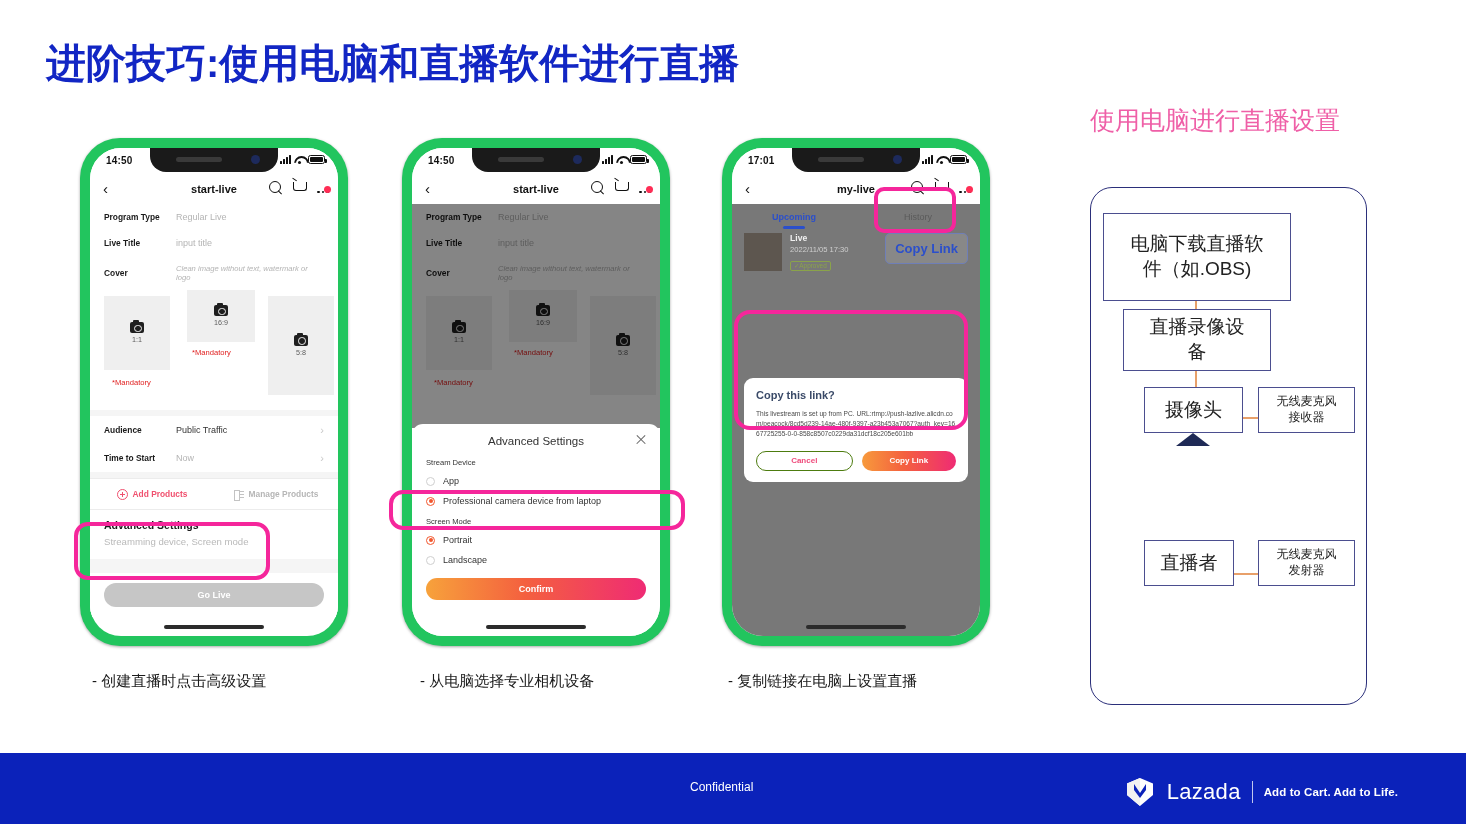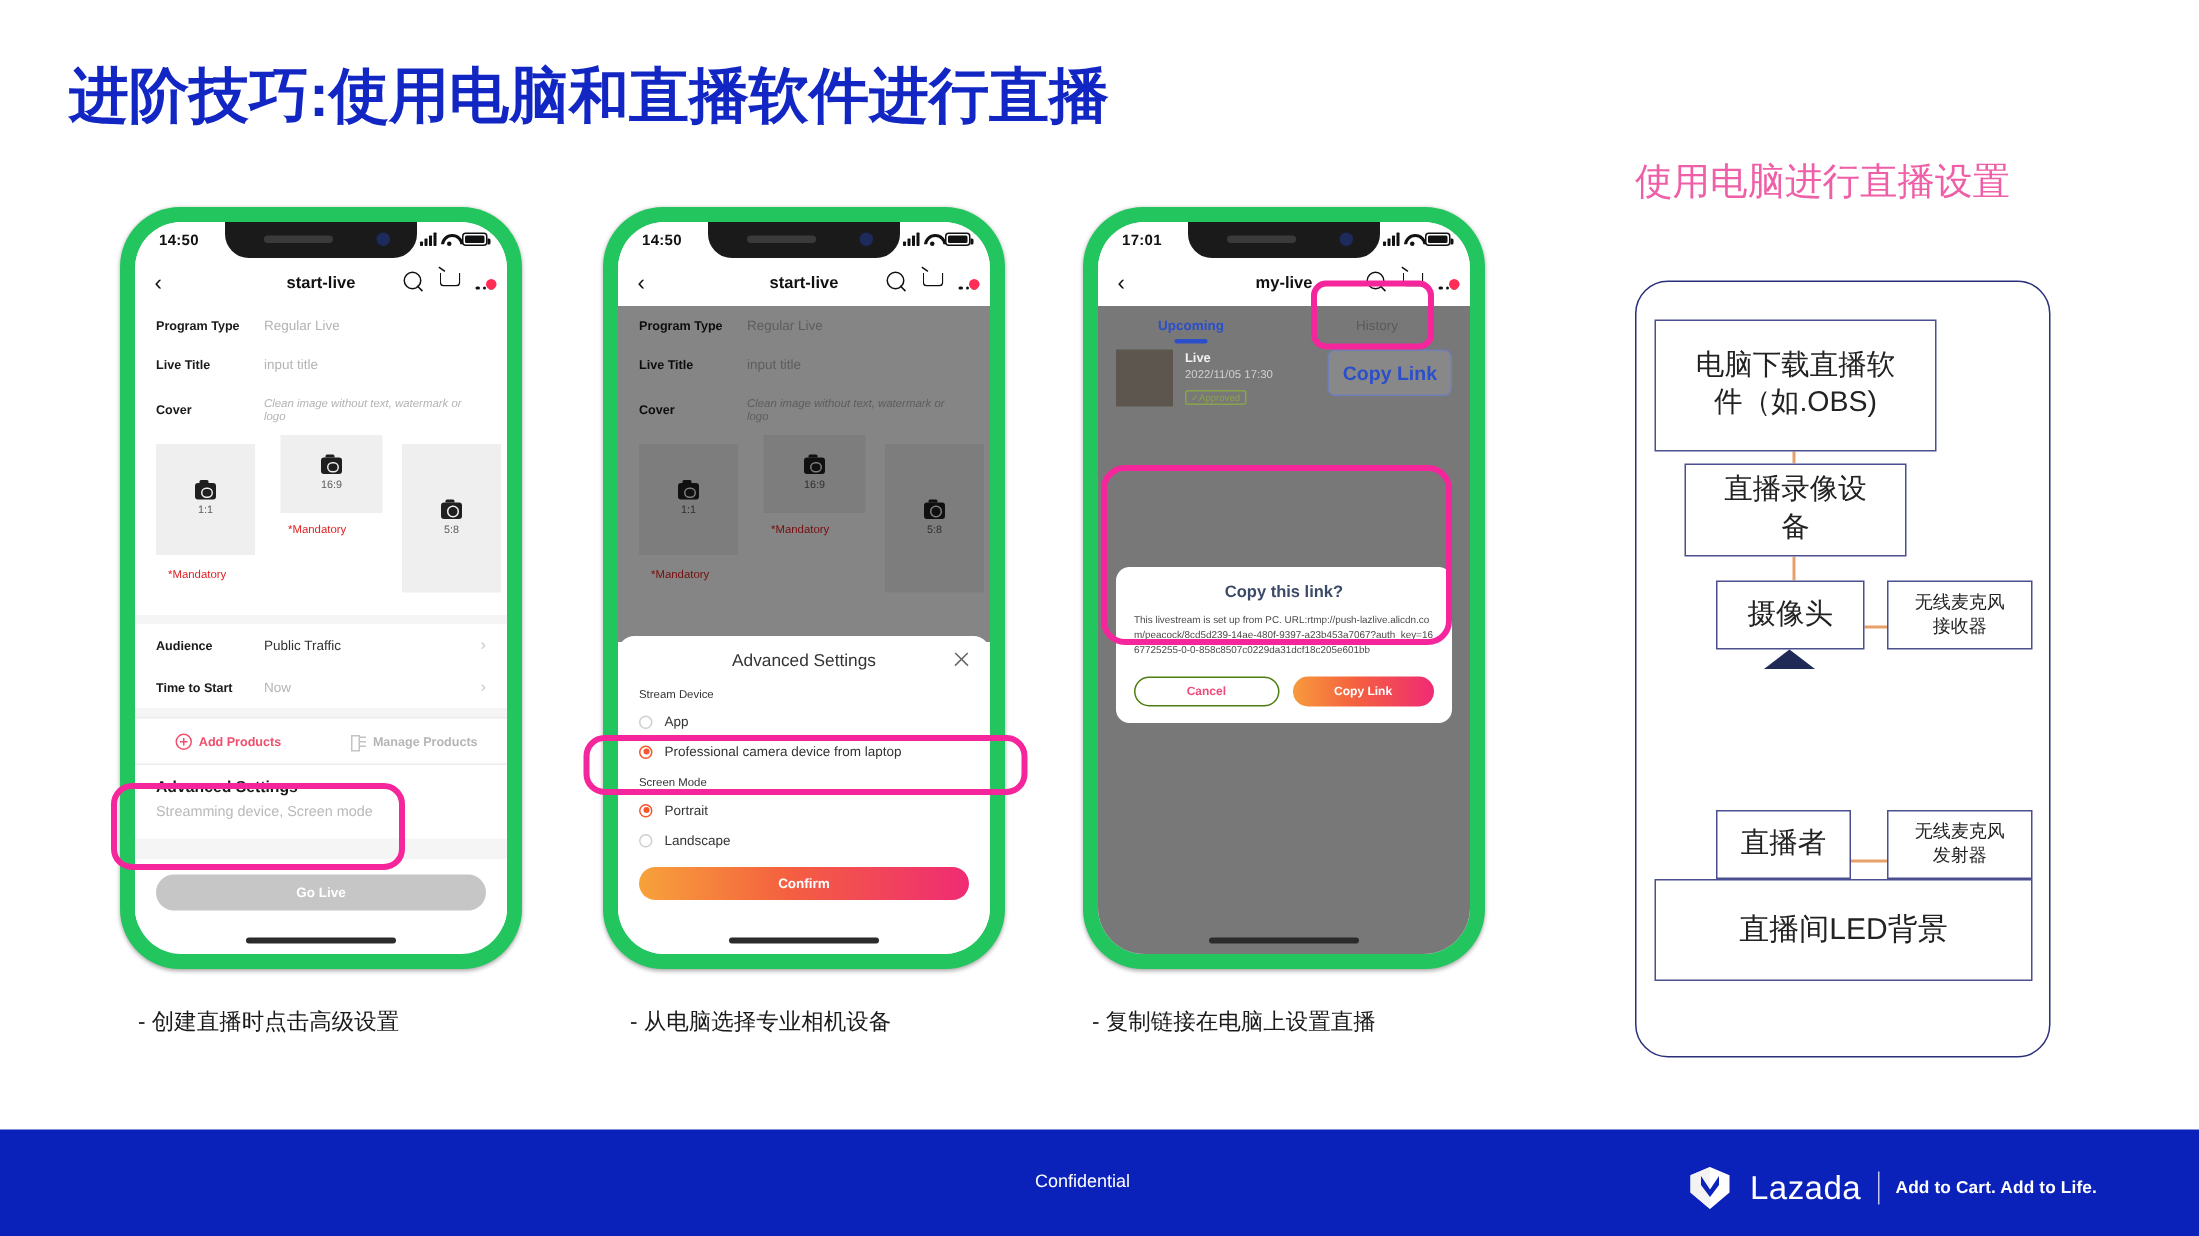--- a/index.html
+++ b/index.html
@@ -177,21 +177,21 @@
   .tab3.active{color:#2b4fcb;font-weight:bold;}
   .tab3.active::after{content:"";position:absolute;left:50%;transform:translateX(-50%);bottom:0;width:22px;height:2.6px;background:#2b4fcb;border-radius:2px;}
   .live-card{display:flex;align-items:flex-start;gap:8px;padding:4px 12px;}
   .live-thumb{width:38px;height:38px;background:#5d564f;flex:none;}
   .live-info .t{font-size:8.6px;font-weight:bold;color:#f0f0f0;}
   .live-info .d{font-size:7.6px;color:#cfcfcf;margin-top:2px;}
   .approved{display:inline-block;margin-top:3px;border:1px solid #8aa34a;color:#8aa34a;font-size:6.4px;padding:0 3px;border-radius:2px;}
   .copylink-btn{margin-left:auto;border:1px solid #6f7fb8;border-radius:5px;background:rgba(255,255,255,.12);
                 padding:7px 9px;font-size:13px;font-weight:bold;color:#2b4fcb;}
   .dialog{position:absolute;left:12px;right:12px;background:#fff;border-radius:9px;padding:11px 12px 11px;z-index:20;}
-  .dlg-title{text-align:center;font-size:11px;font-weight:bold;color:#3a4a68;margin-bottom:8px;}
+  .dlg-title{font-size:11px;font-weight:bold;color:#3a4a68;margin-bottom:8px;}
   .dlg-body{font-size:6.6px;line-height:1.55;color:#4a4a4a;word-break:break-all;}
   .dlg-btns{display:flex;gap:9px;margin-top:11px;}
   .dlg-btn{flex:1;height:20px;border-radius:11px;display:flex;align-items:center;justify-content:center;font-size:8px;font-weight:bold;}
   .dlg-btn.cancel{border:1px solid #4d7c0f;color:#ef4b7b;background:#fff;}
   .dlg-btn.confirm{background:linear-gradient(90deg,#f79a3c 0%,#f4603f 45%,#ef2b74 100%);color:#fff;}
 
   
   .caption { position:absolute; font-size:15px; color:#1a1a1a; white-space:nowrap; }
 
   
@@ -550,23 +550,20 @@
 
   <div class="dnode" style="left:53px; top:352px; width:90px; height:46px; font-size:19px;">
     <span style="white-space:pre-line">直播者</span>
   </div>
 
   <div class="dnode" style="left:167px; top:352px; width:97px; height:46px; font-size:12px;">
     <span style="white-space:pre-line">无线麦克风
 发射器</span>
   </div>
 
-  <div class="dnode" style="left:12px; top:398px; width:252px; height:68px; font-size:20px;">
-    <span style="white-space:pre-line">直播间LED背景</span>
-  </div>
 </div>
 
 <div class="footer">
   <div class="conf">Confidential</div>
   <div class="brand">
     <span class="lz-mark">
       <svg width="32" height="30" viewBox="0 0 32 30" aria-hidden="true">
         <path d="M3 6.5 L16 1 L29 6.5 L29 18 L16 29 L3 18 Z" fill="#ffffff"></path>
         <path d="M16 1 L16 29 L3 18 L3 6.5 Z" fill="#f2f2f2"></path>
         <path d="M10 7 L16 16 L22 7 L22 13 L16 21 L10 13 Z" fill="#0b22ba"></path>

